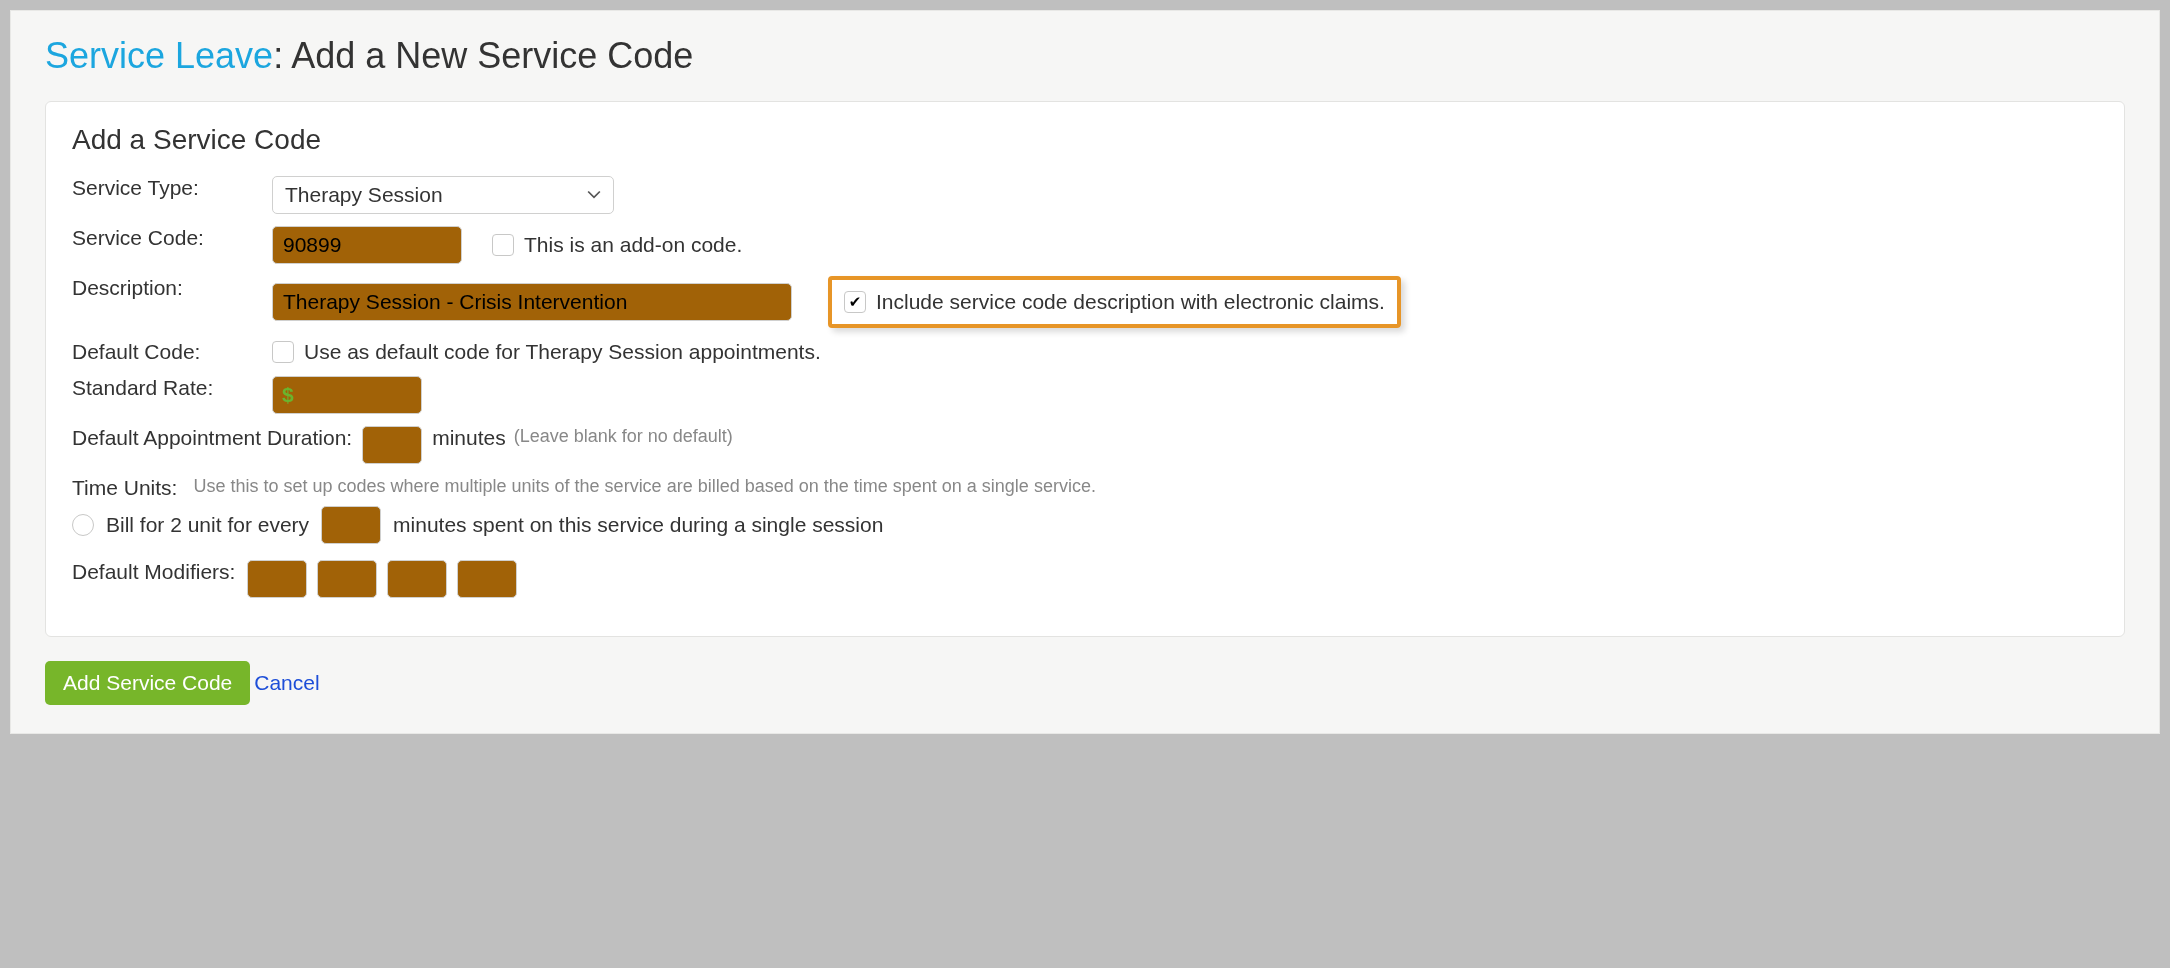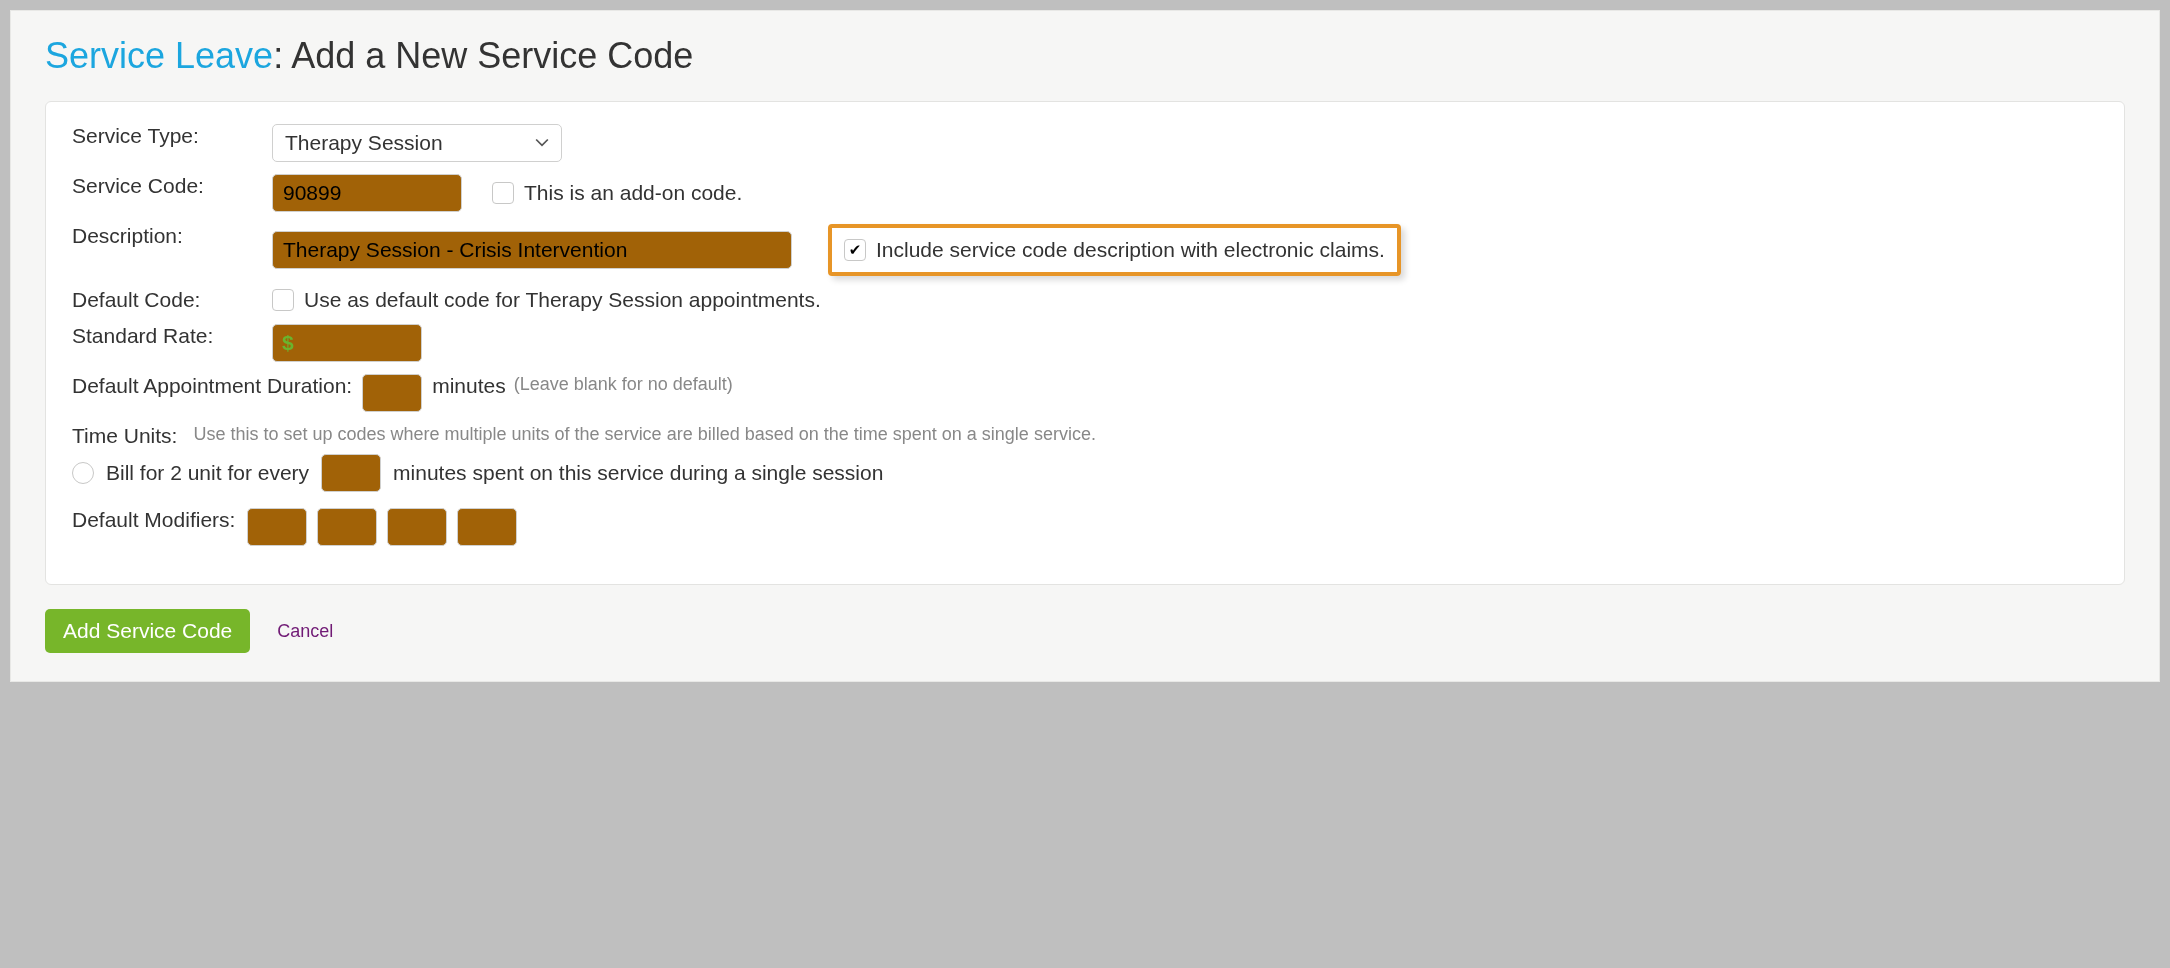--- a/index.html
+++ b/index.html
@@ -44,21 +44,21 @@
     color: #333;
   }
   .field-col { display:flex; align-items:center; gap:14px; }
   .select {
     display: flex;
     align-items: center;
     justify-content: space-between;
     border: 1px solid #d0d0cf;
     border-radius: 5px;
     padding: 6px 12px;
-    width: 290px;
+    width: 342px;
     background:#fff;
     font-size: 21px;
     cursor:pointer;
   }
   .select .chev { width:14px; height:14px; }
   input[type="text"].txt {
     border: 1px solid #d0d0cf;
     border-radius: 5px;
     padding: 6px 10px;
     font-size: 21px;
@@ -104,32 +104,33 @@
   .mods { display:flex; gap:10px; }
   .btn-primary {
     background:#77b62a;
     color:#fff;
     border:none;
     border-radius:5px;
     padding:10px 18px;
     font-size:21px;
     cursor:pointer;
   }
-  .btn-link { color:#701a75; background:none; border:none; font-size:18px; cursor:pointer; margin-left:27px; }
+  .btn-link { color:#1d4ed8; background:none; border:none; font-size:21px; cursor:pointer; margin-left:4px; }
   .footer-btns { margin-top:24px; display:flex; align-items:center; }
 </style>
 </head>
 <body>
 
 <div class="page">
   <h1 class="page-title">
     <span class="link">Service Leave</span><span>: Add a New Service Code</span>
   </h1>
 
   <div class="card">
+    <h2>Add a Service Code</h2>
 
     <div class="row">
       <div class="label-col">Service Type:</div>
       <div class="field-col">
         <div class="select">
           <span>Therapy Session</span>
           <svg class="chev" viewBox="0 0 12 12">
               <path d="M1 3 L6 8 L11 3" fill="none" stroke="#555" stroke-width="1.5"></path>
             </svg>
         </div>

